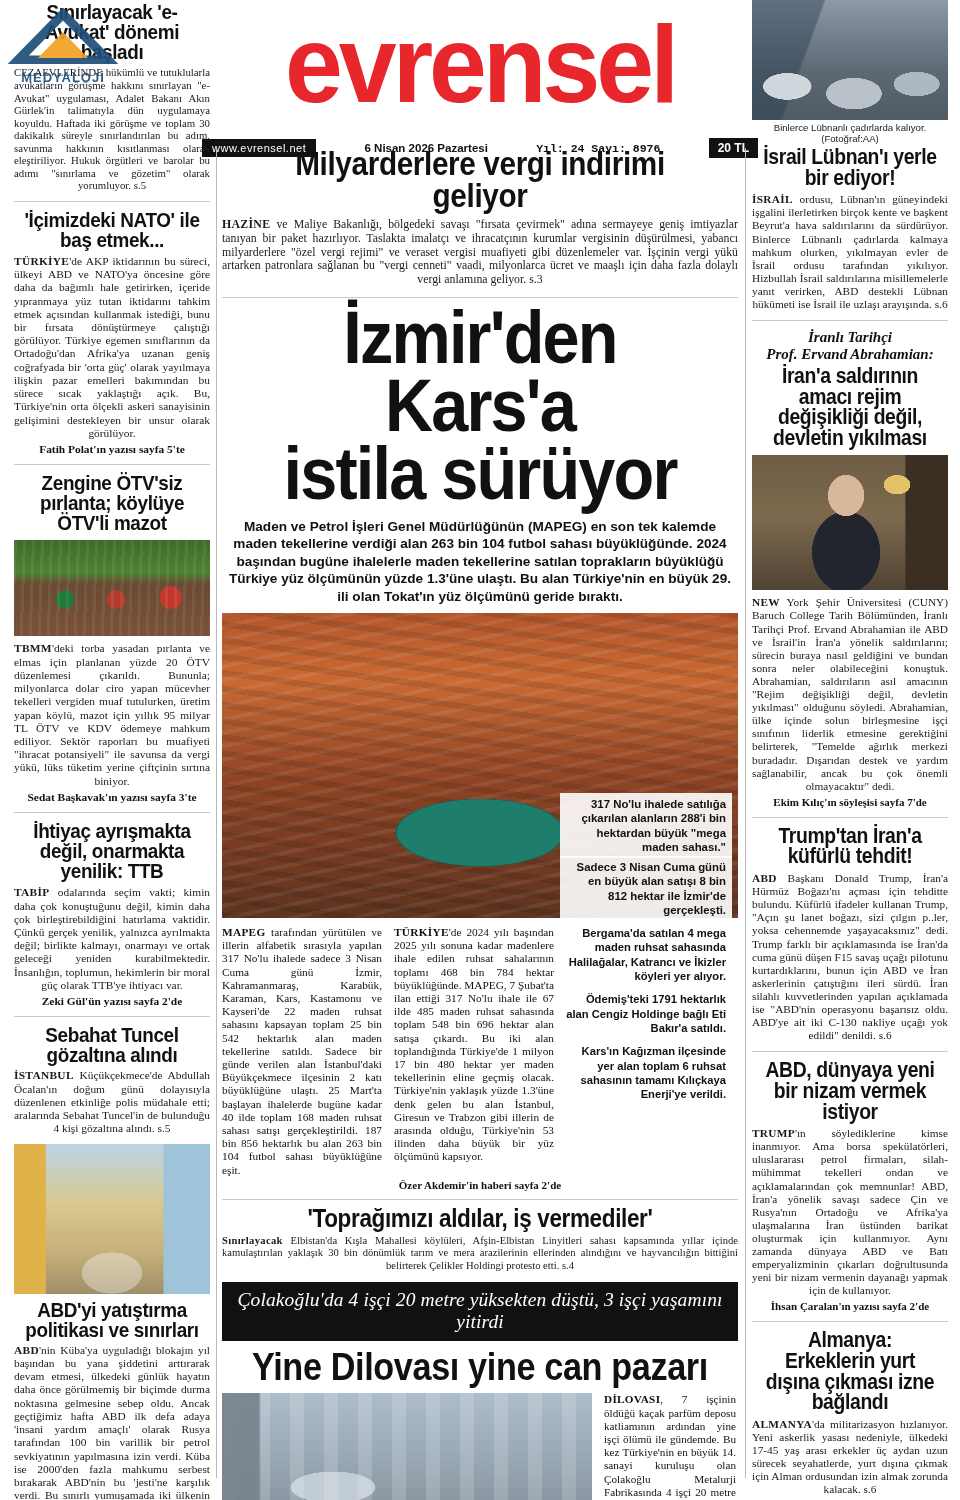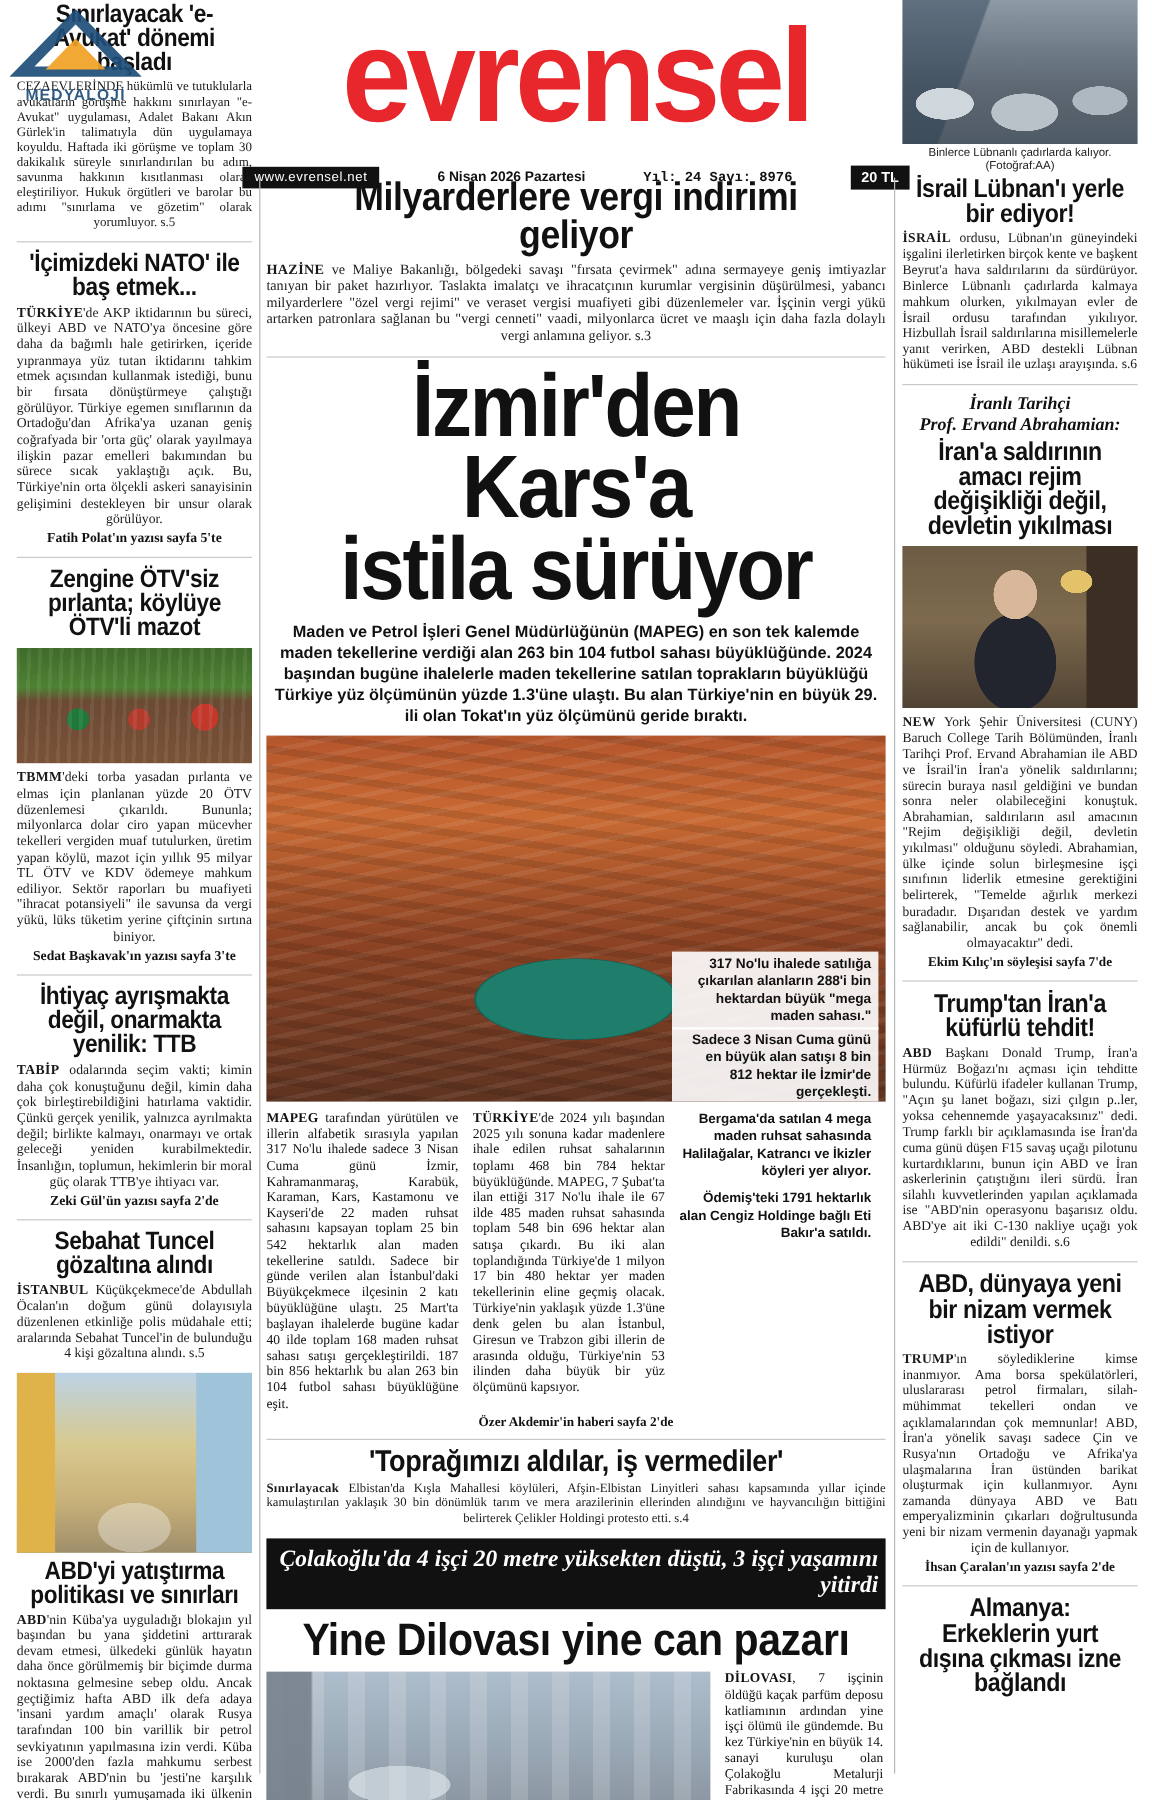--- a/index.html
+++ b/index.html
@@ -114,21 +114,21 @@
   .facts p {
     font-family:"Liberation Sans", sans-serif; font-weight:bold; font-size:11.2px;
     text-align:right; line-height:1.28; margin:0 0 9px 0; color:#111;
   }
 
   .mid-sub-h { font-size:25px; margin-top:6px; }
   .mid-sub-b { font-size:10.6px; margin-top:5px; text-align:justify; text-align-last:center; line-height:1.2;}
 
   .blackbar {
     background:#111; color:#fff; font-family:"Liberation Serif", serif;
-    font-weight:bold; font-style:italic; font-size:19.5px; text-align:right;
+    font-weight:normal; font-style:italic; font-size:19.5px; text-align:center;
     padding:7px 6px 8px 6px; margin-top:9px; letter-spacing:.1px;
   }
   .dil-h { font-size:38px; margin-top:8px; }
 
   .dil-row { display:flex; gap:12px; margin-top:8px; }
   .dil-photo { width:370px; height:205px; overflow:hidden; position:relative; }
   .dil-text { width:132px; font-size:11.2px; }
   .dil-text p { text-align:justify; text-align-last:left; line-height:1.18; margin:0 0 8px 0; }
 
   
@@ -278,20 +278,21 @@
     <div class="mid-3col">
       <div class="c c1">
         <p><span style="font-weight:bold;letter-spacing:.3px;">MAPEG</span> tarafından yürütülen ve illerin alfabetik sırasıyla yapılan 317 No'lu ihalede sadece 3 Nisan Cuma günü İzmir, Kahramanmaraş, Karabük, Karaman, Kars, Kastamonu ve Kayseri'de 22 maden ruhsat sahasını kapsayan toplam 25 bin 542 hektarlık alan maden tekellerine satıldı. Sadece bir günde verilen alan İstanbul'daki Büyükçekmece ilçesinin 2 katı büyüklüğüne ulaştı. 25 Mart'ta başlayan ihalelerde bugüne kadar 40 ilde toplam 168 maden ruhsat sahası satışı gerçekleştirildi. 187 bin 856 hektarlık bu alan 263 bin 104 futbol sahası büyüklüğüne eşit.</p>
       </div>
       <div class="c c2">
         <p><span style="font-weight:bold;letter-spacing:.3px;">TÜRKİYE</span>'de 2024 yılı başından 2025 yılı sonuna kadar madenlere ihale edilen ruhsat sahalarının toplamı 468 bin 784 hektar büyüklüğünde. MAPEG, 7 Şubat'ta ilan ettiği 317 No'lu ihale ile 67 ilde 485 maden ruhsat sahasında toplam 548 bin 696 hektar alan satışa çıkardı. Bu iki alan toplandığında Türkiye'de 1 milyon 17 bin 480 hektar yer maden tekellerinin eline geçmiş olacak. Türkiye'nin yaklaşık yüzde 1.3'üne denk gelen bu alan İstanbul, Giresun ve Trabzon gibi illerin de arasında olduğu, Türkiye'nin 53 ilinden daha büyük bir yüz ölçümünü kapsıyor.</p>
       </div>
       <div class="c c3 facts">
         <p>Bergama'da satılan 4 mega maden ruhsat sahasında Halilağalar, Katrancı ve İkizler köyleri yer alıyor.</p>
         <p>Ödemiş'teki 1791 hektarlık alan Cengiz Holdinge bağlı Eti Bakır'a satıldı.</p>
+        <p>Kars'ın Kağızman ilçesinde yer alan toplam 6 ruhsat sahasının tamamı Kılıçkaya Enerji'ye verildi.</p>
       </div>
     </div>
 
     <p class="byline" style="font-size:11px;margin-top:2px;">Özer Akdemir'in haberi sayfa 2'de</p>
 
     <hr class="sep" style="margin:8px 0 4px 0;">
 
     <h2 class="hl mid-sub-h">'Toprağımızı aldılar, iş vermediler'</h2>
     <p class="body-txt mid-sub-b"><span style="font-weight:bold;letter-spacing:.3px;">Sınırlayacak</span> Elbistan'da Kışla Mahallesi köylüleri, Afşin-Elbistan Linyitleri sahası kapsamında yıllar içinde kamulaştırılan yaklaşık 30 bin dönümlük tarım ve mera arazilerinin ellerinden alındığını ve hayvancılığın bittiğini belirterek Çelikler Holdingi protesto etti. s.4</p>
 
@@ -341,17 +342,18 @@
     <div>
       <h2 class="hl rc-h">ABD, dünyaya yeni bir nizam vermek istiyor</h2>
       <p class="body-txt rc-b" style="margin-top:5px;"><span style="font-weight:bold;letter-spacing:.3px;">TRUMP</span>'ın söylediklerine kimse inanmıyor. Ama borsa spekülatörleri, uluslararası petrol firmaları, silah-mühimmat tekelleri ondan ve açıklamalarından çok memnunlar! ABD, İran'a yönelik savaşı sadece Çin ve Rusya'nın Ortadoğu ve Afrika'ya ulaşmalarına İran üstünden barikat oluşturmak için kullanmıyor. Aynı zamanda dünyaya ABD ve Batı emperyalizminin çıkarları doğrultusunda yeni bir nizam vermenin dayanağı yapmak için de kullanıyor.</p>
       <p class="byline" style="font-size:11px;">İhsan Çaralan'ın yazısı sayfa 2'de</p>
     </div>
 
     <hr class="sep">
 
     <div>
       <h2 class="hl rc-h">Almanya: Erkeklerin yurt dışına çıkması izne bağlandı</h2>
+      <p class="body-txt rc-b" style="margin-top:5px;"><span style="font-weight:bold;letter-spacing:.3px;">ALMANYA</span>'da militarizasyon hızlanıyor. Yeni askerlik yasası nedeniyle, ülkedeki 17-45 yaş arası erkekler üç aydan uzun sürecek seyahatlerde, yurt dışına çıkmak için Alman ordusundan izin almak zorunda kalacak. s.6</p>
     </div>
 
   </div>
 
 </div>
 
 </body></html>

